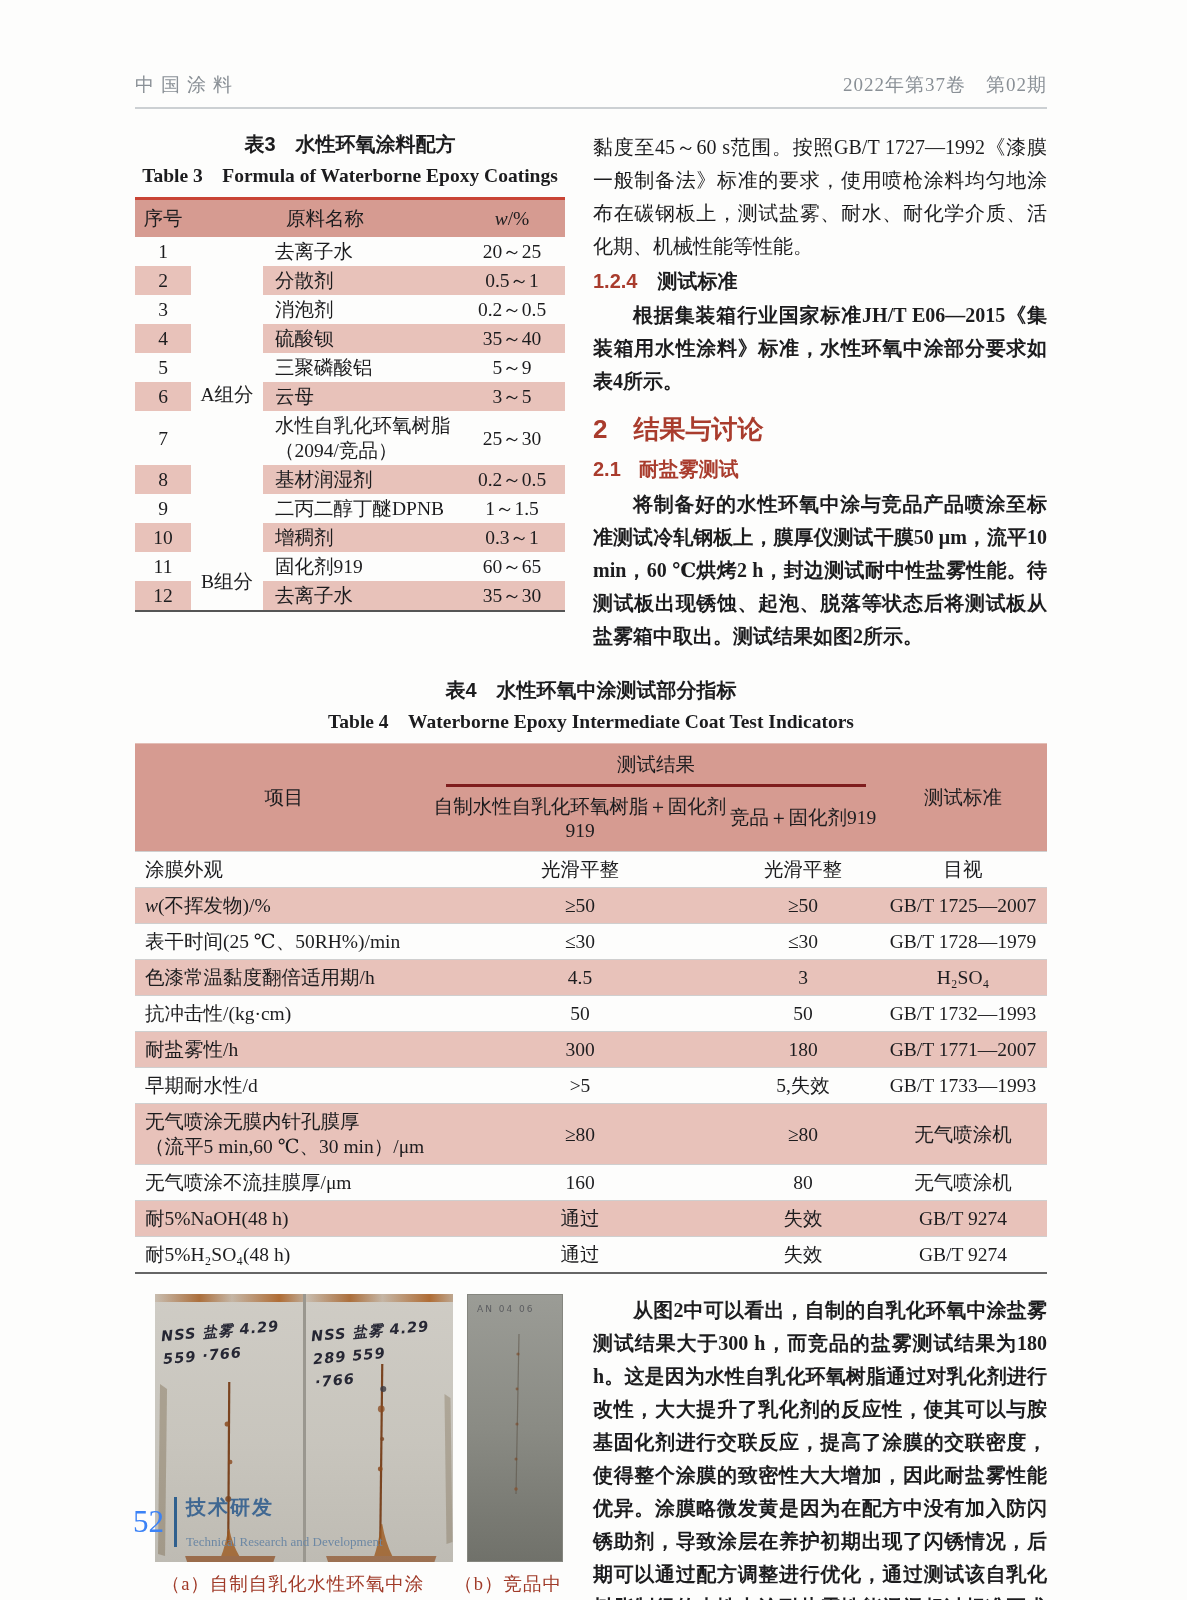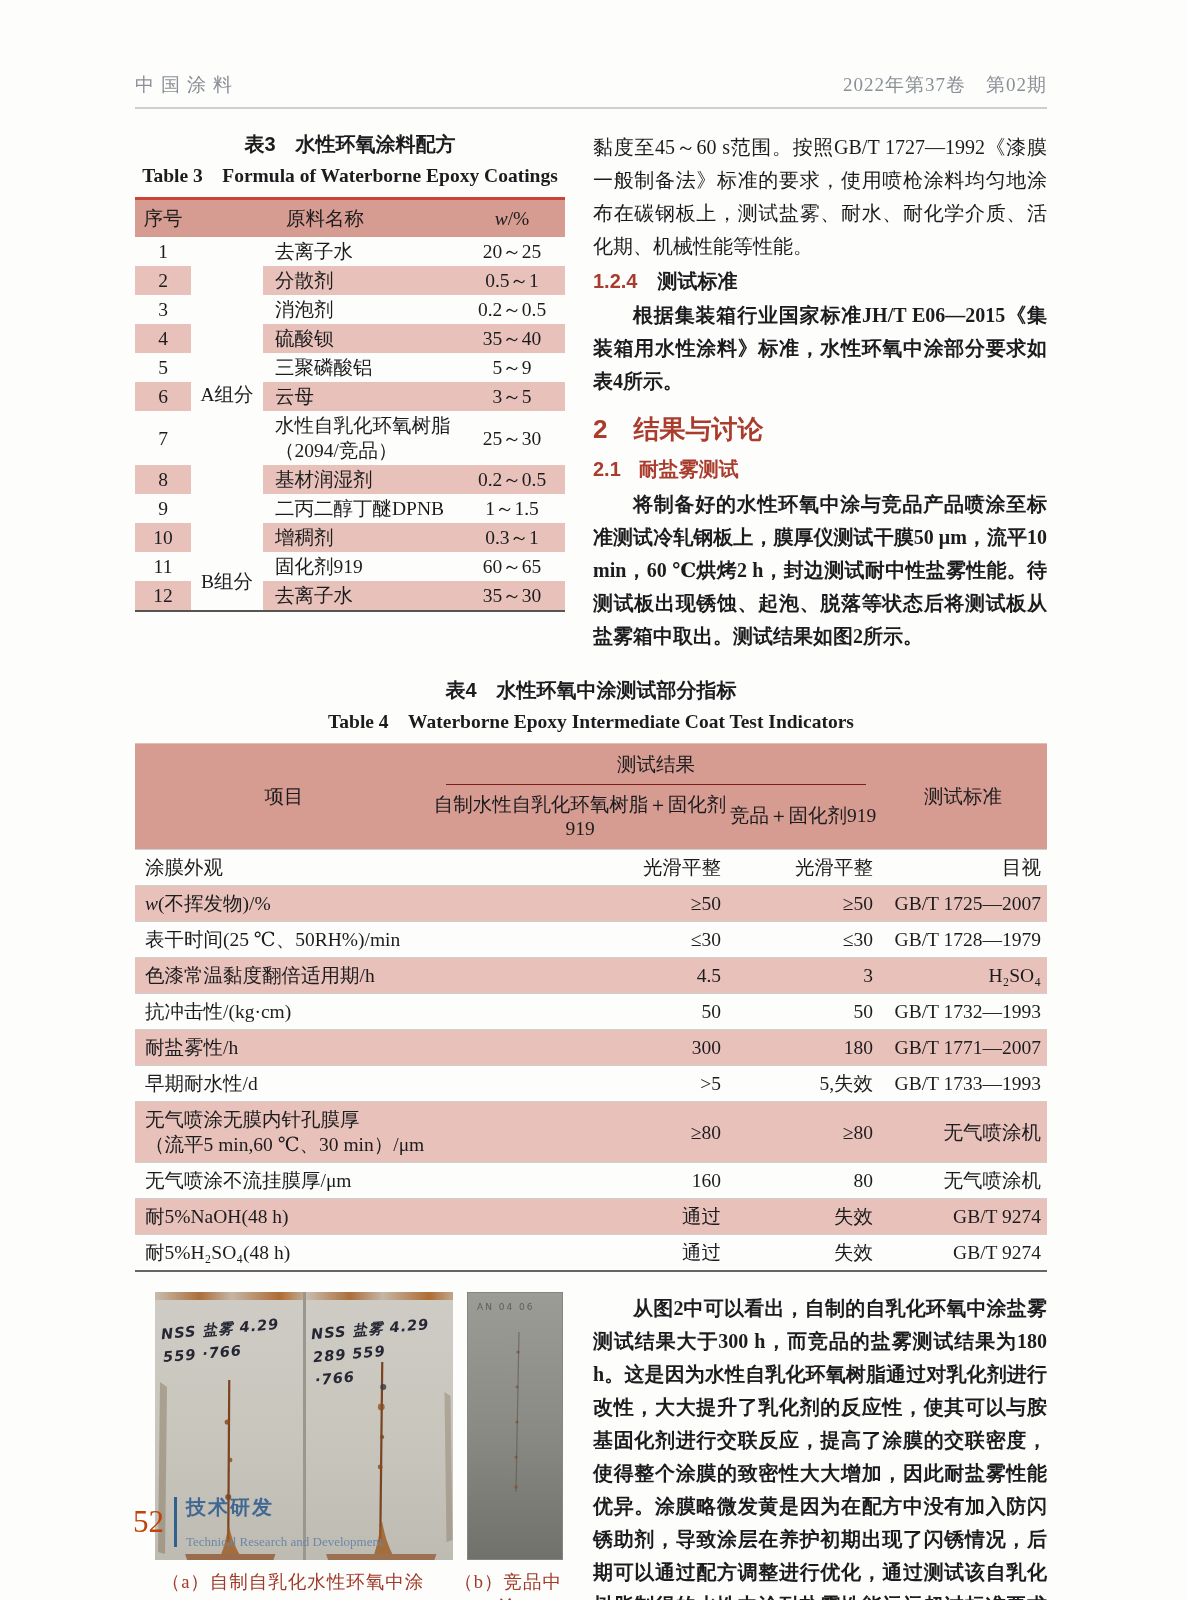--- a/index.html
+++ b/index.html
@@ -53,25 +53,25 @@
   .t3 td.pink { background:#e8c2ba; }
   .t3 i { font-family:"Liberation Serif",serif; }
 
   
   .t4-section { margin-top:24px; }
   table.t4 { width:100%; border-collapse:collapse; font-size:19.5px;
     border-bottom:2px solid #666; margin-top:2px; border-top:1px solid #e3beb6; }
   .t4 thead th { background:#d69b91; font-weight:normal; }
   .t4 th.h-item { width:298px; }
   .t4 th.h-result { padding-top:7px; }
-  .t4 th.h-result .inner { border-bottom:1px solid #7f1d1d; padding-bottom:6px; width:94%; margin:0 auto; }
+  .t4 th.h-result .inner { border-bottom:3px solid #7f1d1d; padding-bottom:6px; width:94%; margin:0 auto; }
   .t4 th.h-std { width:168px; }
   .t4 th.h-a { width:294px; padding:6px 0 9px; }
   .t4 th.h-b { padding:6px 0 9px; }
-  .t4 tbody td { padding:5px 6px; border-top:1px solid #cfcfcf; text-align:right; line-height:25px; }
+  .t4 tbody td { padding:5px 6px; border-top:1px solid #cfcfcf; text-align:center; line-height:25px; }
   .t4 tbody td.c-item { text-align:left; padding-left:10px; white-space:pre-line; }
   .t4 tbody tr.pink td { background:#e8c2ba; }
   .t4 tbody tr:first-child td { border-top:1px solid #cfcfcf; }
 
   
   .fig-block { margin-top:20px; }
   .photos { display:flex; gap:14px; padding-left:20px; }
   .photo-a { width:298px; height:268px; display:flex; background:#aaa79f; position:relative;
     box-shadow:0 0 0 1px #b5b2aa inset; }
   .panel { flex:1; position:relative; overflow:hidden;
@@ -88,21 +88,21 @@
     background:linear-gradient(180deg,#9b9c96 0%,#8a8b84 50%,#70716a 100%);
     box-shadow:0 0 0 1px #85867f inset; }
   .hw-b { position:absolute; top:10px; left:10px; color:rgba(40,42,52,.55);
     font-family:"DejaVu Sans",sans-serif; font-size:9px; letter-spacing:2px; }
   .sub-captions { display:flex; margin-top:9px; color:#a03a28; font-size:18.5px; letter-spacing:1px; }
   .cap-a { width:316px; text-align:center; }
   .cap-b { flex:1; text-align:center; }
 
   
   .footer { position:absolute; left:133px; top:1494px; display:flex; align-items:center; }
-  .f-num { font-size:31px; color:#c2410c; margin-right:10px; }
+  .f-num { font-size:31px; color:#3b82f6; margin-right:10px; }
   .f-bar { width:3px; height:50px; background:#30608e; margin-right:9px; }
   .f-cn { font-family:"Liberation Sans","DejaVu Sans",sans-serif; font-weight:bold;
     font-size:20px; color:#406892; letter-spacing:2px; }
   .f-en { font-size:13px; color:#6d88a4; margin-top:13px; }
 </style>
 </head>
 <body>
 
 <div class="page">
   <div class="content">

